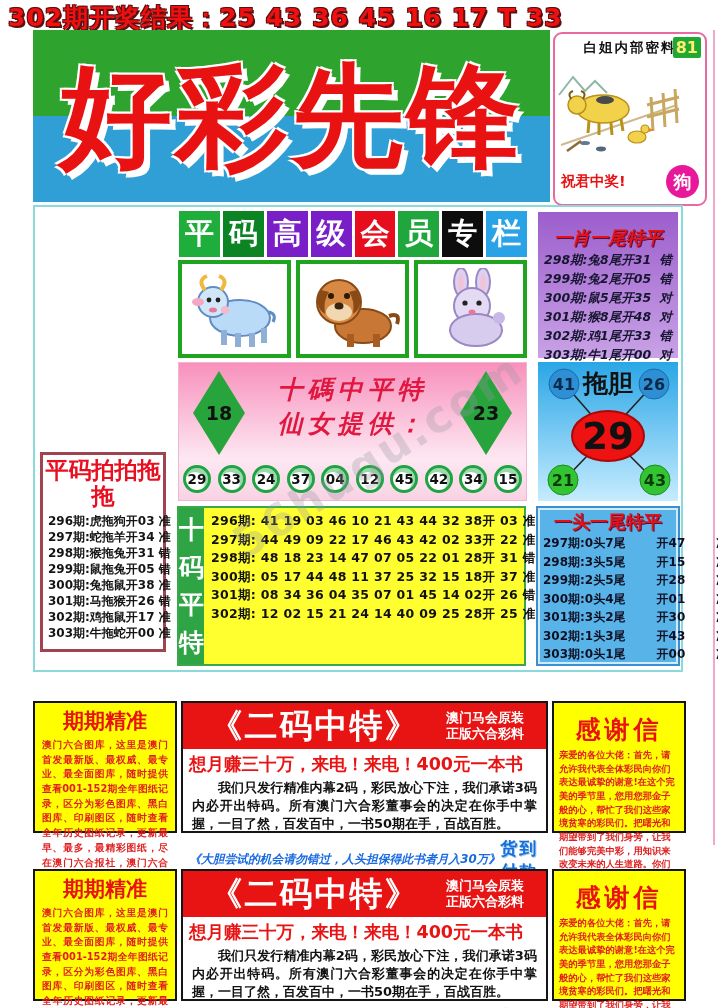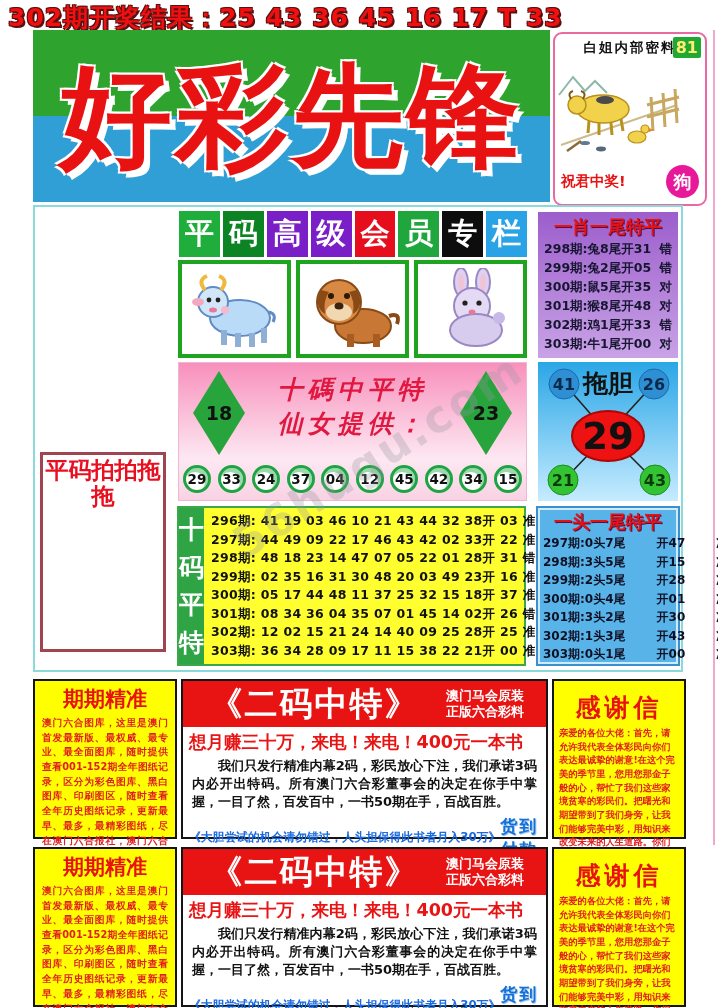--- a/index.html
+++ b/index.html
@@ -59,48 +59,48 @@
     color:#111;font-size:13.5px;font-weight:bold;display:flex;align-items:center;justify-content:center;
     box-shadow:inset -2px 3px 0 1px rgba(30,170,70,.45);}
   .shima{position:absolute;left:177px;top:506px;width:349px;height:160px;border:2px solid #3aa84a;
     box-sizing:border-box;display:flex;background:#ffff30;}
   .shima-side{width:38px;background:#2fa445;display:flex;flex-direction:column;align-items:center;
     justify-content:space-evenly;color:#fff;font-size:25px;font-weight:bold;}
   .shima-table{flex:1;padding:4px 0 0 7px;}
   .shima-row{font-size:12.5px;font-weight:bold;color:#111;line-height:18.5px;white-space:nowrap;letter-spacing:.3px;}
   
   .xiaowei{position:absolute;left:538px;top:212px;width:140px;height:146px;
-    background:linear-gradient(180deg,#9c5ecc,#c9a2e6);box-sizing:border-box;padding:3px 6px;}
+    background:linear-gradient(180deg,#9c5ecc,#c9a2e6);box-sizing:border-box;padding:14px 6px;font-style:italic;}
   .panel-title-red{font-size:18px;font-weight:bold;color:#e81212;text-align:center;
     text-shadow:1px 1px 0 #50104a;white-space:nowrap;}
   .xw-row,.tw-row{display:flex;font-weight:bold;color:#161630;line-height:19px;font-size:12.5px;white-space:nowrap;}
   .xw-row .q{flex:1;} .xw-row .k{width:40px;} .xw-row .v{width:18px;text-align:right;}
   .tuodan{position:absolute;left:538px;top:362px;width:140px;height:139px;
     background:linear-gradient(180deg,#2aa6e6,#c6ecff);}
   .touwei{position:absolute;left:536px;top:506px;width:144px;height:160px;background:#58b4e8;
     border:2px solid #3a8fd0;box-sizing:border-box;padding:2px 5px;box-shadow:inset 0 0 0 2px #cfeaf8;}
   .tw-row{color:#101024;line-height:18.5px;font-size:12px;gap:31px;}
   .tw-row .q{flex:1;} .tw-row .k{width:40px;} .tw-row .v{width:16px;text-align:right;}
   
-  .ad-block{position:absolute;left:33px;width:653px;height:160px;display:flex;gap:4px;}
+  .ad-block{position:absolute;left:33px;width:653px;height:132px;display:flex;gap:4px;margin-top:22px;}
   .b1{top:679px;} .b2{top:847px;}
   .panel-yellow{background:#ffff00;border:2px solid #151515;box-sizing:border-box;padding:2px 7px;}
   .pj{width:144px;} .pt{width:134px;padding:9px 5px;}
   .pj-title{font-size:21px;font-weight:bold;color:#e81212;text-align:center;margin:2px 0 3px;}
   .pj-body{font-size:9.8px;font-weight:600;color:#e02020;line-height:1.5;text-align:justify;}
   .pt-title{font-size:25px;font-weight:bold;color:#e81212;text-align:center;margin:1px 0 2px;letter-spacing:4px;}
   .pt-body{font-size:9.3px;font-weight:600;color:#e02020;line-height:1.47;}
   .panel-erma{flex:1;background:#fff;border:2px solid #151515;box-sizing:border-box;display:flex;flex-direction:column;}
   .erma-head{background:#e81414;color:#fff;display:flex;align-items:center;height:46px;flex:none;}
   .erma-title{flex:1;text-align:center;font-size:33px;font-weight:bold;letter-spacing:2px;white-space:nowrap;}
   .erma-tags{width:96px;font-size:13px;font-weight:bold;line-height:1.2;padding-right:4px;white-space:nowrap;}
   .erma-slogan{color:#e81414;font-weight:bold;font-size:17.5px;padding:3px 6px 1px;white-space:nowrap;}
   .erma-body{font-size:13px;font-weight:bold;color:#111;line-height:1.4;padding:2px 9px 0;text-indent:2em;text-align:justify;}
   .erma-foot{display:flex;align-items:center;padding:3px 6px 0;}
-  .erma-foot .blue{flex:1;color:#1a6ae0;font-weight:bold;font-size:11.8px;white-space:nowrap;}
+  .erma-foot .blue{flex:1;color:#1a6ae0;font-weight:bold;font-size:11.8px;white-space:nowrap;font-style:italic;}
   .erma-foot .cod{color:#1470d8;font-weight:bold;font-size:17px;letter-spacing:2px;text-shadow:1px 1px 0 #9cc4ee;}
   
   .watermark{position:absolute;left:210px;top:430px;transform:rotate(-33deg);font-size:44px;
     color:rgba(150,150,160,.30);font-weight:bold;letter-spacing:3px;pointer-events:none;}
 </style>
 </head>
 <body>
 
 <div class="page">
 
@@ -150,20 +150,30 @@
 
   <div class="mid-frame"></div>
   <div class="edge-line"></div>
 
 
   <div class="paipai">
     <div class="paipai-title">
       <div>平码拍拍拖</div>
       <div>拖</div>
     </div>
+    <div class="paipai-rows">
+      <div class="paipai-row">296期:虎拖狗开03 准</div>
+      <div class="paipai-row">297期:蛇拖羊开34 准</div>
+      <div class="paipai-row">298期:猴拖兔开31 错</div>
+      <div class="paipai-row">299期:鼠拖兔开05 错</div>
+      <div class="paipai-row">300期:兔拖鼠开38 准</div>
+      <div class="paipai-row">301期:马拖猴开26 错</div>
+      <div class="paipai-row">302期:鸡拖鼠开17 准</div>
+      <div class="paipai-row">303期:牛拖蛇开00 准</div>
+    </div>
   </div>
 
   <div class="member-tiles">
     <span class="tile" style="background:#1fae3c">平</span>
     <span class="tile" style="background:#0c8424">码</span>
     <span class="tile" style="background:#7a1fc8">高</span>
     <span class="tile" style="background:#7a1fc8">级</span>
     <span class="tile" style="background:#e60e1c">会</span>
     <span class="tile" style="background:#1fa63c">员</span>
     <span class="tile" style="background:#0d0d0d">专</span>
@@ -250,25 +260,23 @@
     <div class="shima-side">
       <div>十</div>
       <div>码</div>
       <div>平</div>
       <div>特</div>
     </div>
     <div class="shima-table">
       <div class="shima-row">296期: 41 19 03 46 10 21 43 44 32 38开 03 准</div>
       <div class="shima-row">297期: 44 49 09 22 17 46 43 42 02 33开 22 准</div>
       <div class="shima-row">298期: 48 18 23 14 47 07 05 22 01 28开 31 错</div>
-      <div class="shima-row">299期: 02 35 16 31 30 48 20 03 49 23开 16 准</div>
       <div class="shima-row">300期: 05 17 44 48 11 37 25 32 15 18开 37 准</div>
       <div class="shima-row">301期: 08 34 36 04 35 07 01 45 14 02开 26 错</div>
       <div class="shima-row">302期: 12 02 15 21 24 14 40 09 25 28开 25 准</div>
-      <div class="shima-row">303期: 36 34 28 09 17 11 15 38 22 21开 00 准</div>
     </div>
   </div>
 
   <div class="xiaowei">
     <div class="panel-title-red">一肖一尾特平</div>
     <div class="xw-row">
         <span class="q">298期:兔8尾</span>
         <span class="k">开31</span>
         <span class="v">错</span>
       </div>

